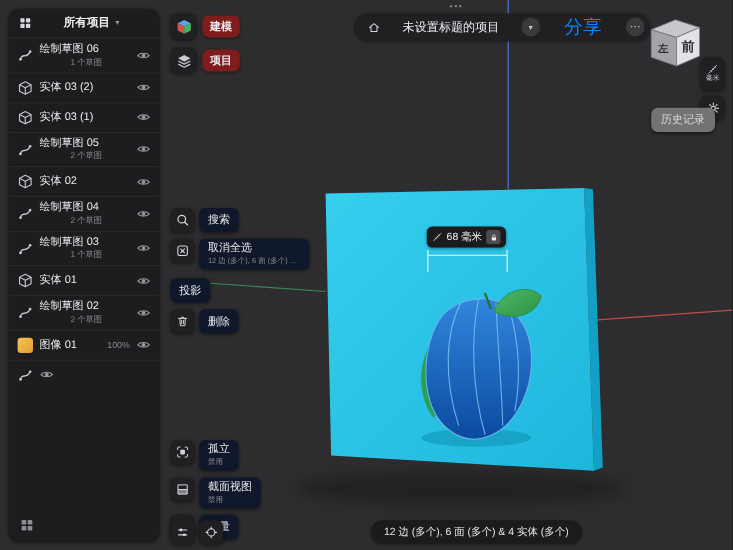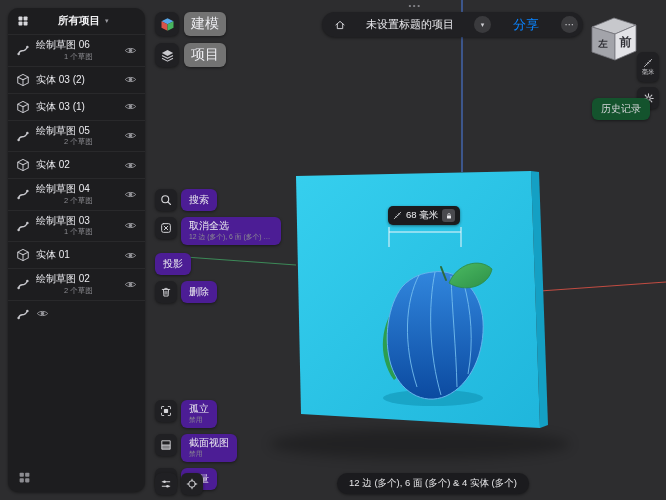--- a/index.html
+++ b/index.html
@@ -38,58 +38,58 @@
   .s-foot{position:absolute;left:0;right:0;bottom:0;height:30px;
           display:flex;align-items:center;padding:0 10px;}
   .s-foot-icon{width:13px;height:13px;color:#8c8c91;}
 
   
   .modecol{position:absolute;left:155px;top:12px;z-index:6;}
   .mrow{display:flex;align-items:center;gap:5px;margin-bottom:7px;}
   .mbtn{width:24px;height:24px;border-radius:7px;background:#202023;
         display:flex;align-items:center;justify-content:center;flex:none;}
   .mbtn svg{width:15px;height:15px;}
-  .mlab{background:#737373;border-radius:6px;padding:3px 7px;
-        font-size:14px;color:#ececf0;white-space:nowrap;}
+  .mlab{background:#7f1d1d;border-radius:6px;padding:3px 7px;
+        font-size:10px;color:#ececf0;white-space:nowrap;font-weight:bold;}
 
   
   .tpill{position:absolute;left:322px;top:12px;height:25px;z-index:6;
          background:#202023;border-radius:13px;display:flex;align-items:center;
          gap:20px;padding:0 5px 0 12px;}
   .home-ic{width:12px;height:12px;color:#d2d2d6;flex:none;}
   .tname{font-size:11px;color:#ececf0;white-space:nowrap;}
   .ccirc{width:17px;height:17px;border-radius:50%;background:#3a3a3d;
          display:flex;align-items:center;justify-content:center;
          font-size:7px;color:#cfcfd3;flex:none;}
   .mcirc{font-size:10px;}
-  .share{font-size:13px;color:#0a84ff;white-space:nowrap;padding:0 2px;text-align:right;}
+  .share{font-size:17px;color:#0a84ff;white-space:nowrap;padding:0 2px;text-align:right;}
 
   
   .vcube{position:absolute;left:584px;top:10px;z-index:6;}
   .rrail{position:absolute;left:637px;top:52px;z-index:6;
          display:flex;flex-direction:column;gap:5px;align-items:center;}
   .ubtn{width:22px;height:30px;border-radius:6px;background:#202023;
         display:flex;flex-direction:column;align-items:center;justify-content:center;
         gap:1px;color:#d2d2d6;}
   .ubtn svg{width:10px;height:10px;}
   .ulab{font-size:6.3px;color:#cfcfd3;line-height:1;}
   .gbtn{width:22px;height:22px;border-radius:6px;background:#202023;
         display:flex;align-items:center;justify-content:center;color:#d2d2d6;}
   .gbtn svg{width:13px;height:13px;}
-  .hist{position:absolute;left:592px;top:98px;z-index:6;background:#14532d;
+  .hist{position:absolute;left:592px;top:98px;z-index:6;background:#737373;
         border-radius:6px;padding:4px 9px;font-size:10px;color:#d8d8dc;white-space:nowrap;}
 
   
   .ctx{position:absolute;left:155px;top:189px;z-index:6;}
   .tools{position:absolute;left:155px;top:400px;z-index:6;}
   .crow{display:flex;align-items:flex-start;gap:4px;margin-bottom:6px;}
   .cbtn{width:22px;height:22px;background:#202023;border-radius:6px;flex:none;
         display:flex;align-items:center;justify-content:center;color:#d6d6da;}
   .cbtn svg{width:12px;height:12px;}
-  .cpill{background:#4c1d95;border-radius:6px;padding:4px 8px;font-size:10px;
+  .cpill{background:#0f172a;border-radius:6px;padding:4px 8px;font-size:10px;
          color:#ececf0;white-space:nowrap;}
   .cpill.two{padding:3px 8px;}
   .cl{display:block;line-height:1.2;}
   .cs{display:block;font-size:6.8px;color:#8c8c91;max-width:84px;
       overflow:hidden;text-overflow:ellipsis;}
   .proj{margin-top:8px;}
 
   
   .blb{position:absolute;left:155px;top:473px;z-index:6;display:flex;gap:4px;}
 
@@ -437,20 +437,34 @@
         <span class="rsub">2 个草图</span>
       </span>
 
       <span class="reye">
             <svg class="ic" viewBox="0 0 16 16">
               <use href="#i-eye"></use>
             </svg>
           </span>
     </div>
         <div class="s-row">
+
+      <span class="ric ric-opt thumb"></span>
+      <span class="rtxt">
+        <span class="rlab">图像 01</span>
+
+      </span>
+      <span class="rval">100%</span>
+      <span class="reye">
+            <svg class="ic" viewBox="0 0 16 16">
+              <use href="#i-eye"></use>
+            </svg>
+          </span>
+    </div>
+        <div class="s-row">
       <span class="ric ric-opt">
             <svg class="ic" viewBox="0 0 16 16">
               <use href="#i-sketch"></use>
             </svg>
           </span>
 
 
       <span class="reye">
             <svg class="ic" viewBox="0 0 16 16">
               <use href="#i-eye"></use>

